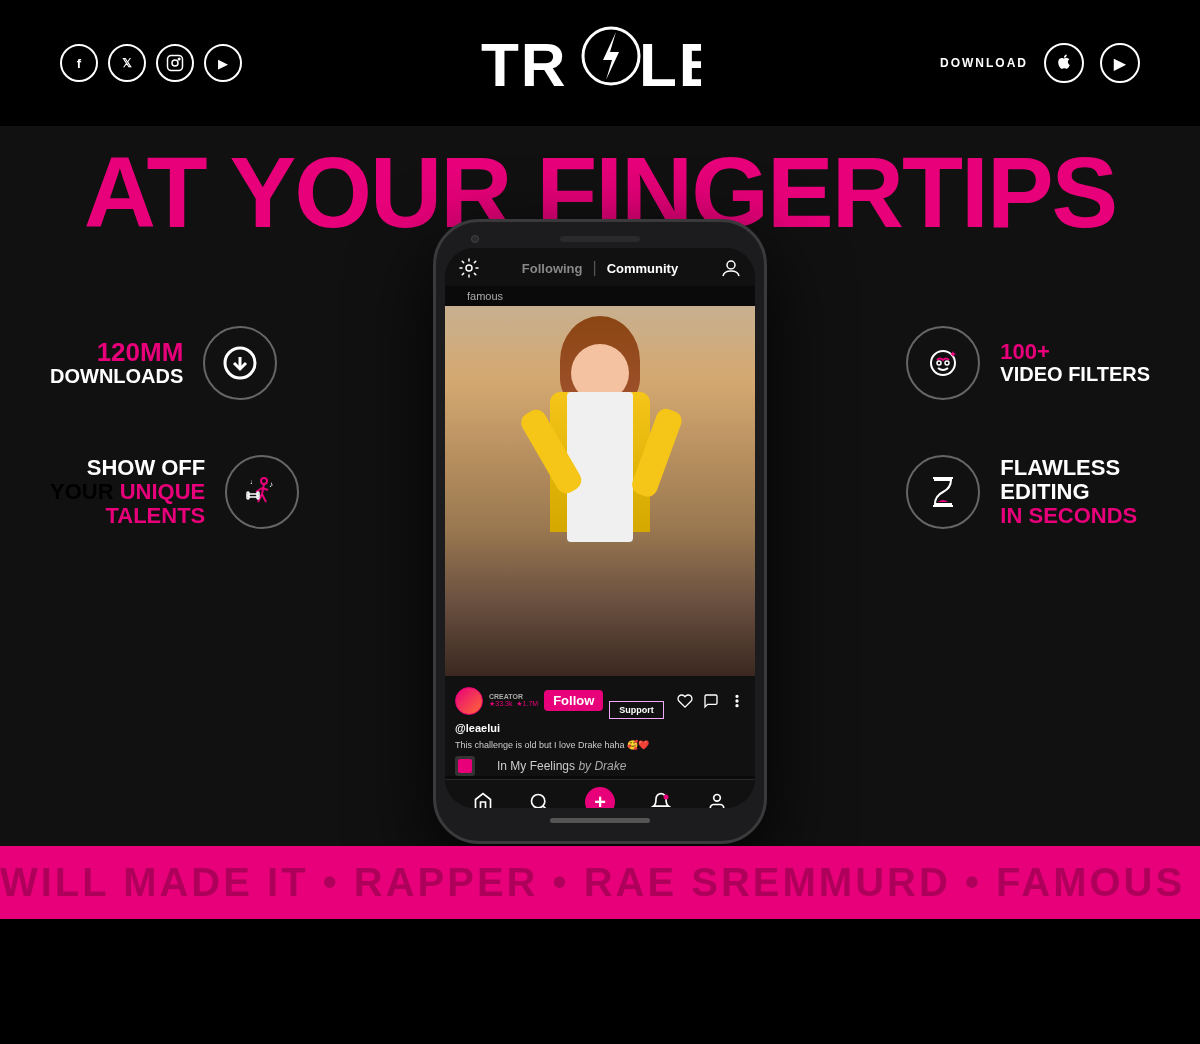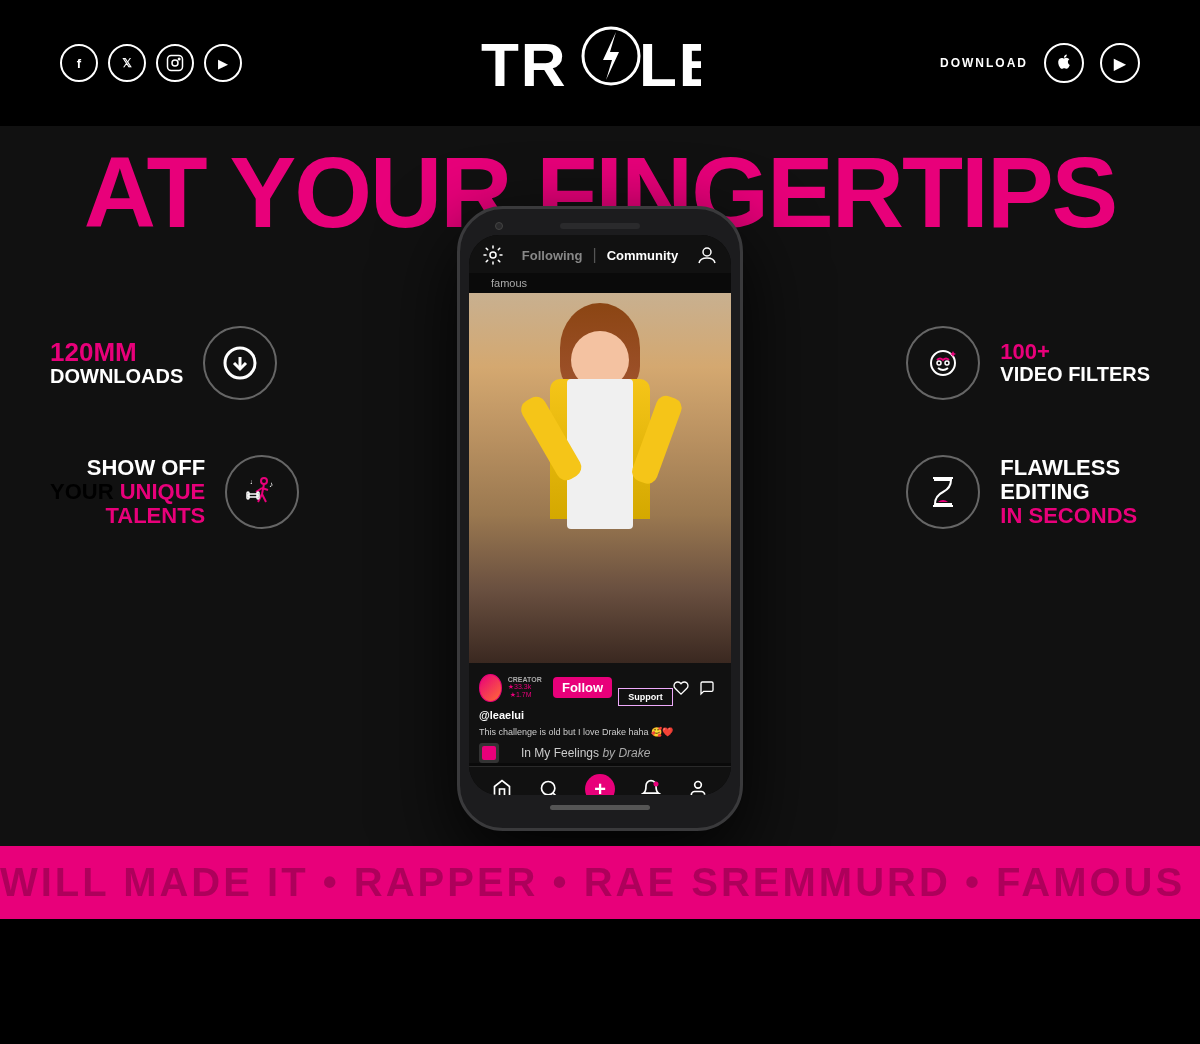--- a/index.html
+++ b/index.html
@@ -68,21 +68,21 @@
   </div>
 </div>
 
 <div style="background:#111;position:relative;min-height:720px;overflow:hidden;">
 
   <div style="text-align:center;font-size:100px;font-weight:900;color:#e8007a;letter-spacing:-2px;line-height:1;padding-top:16px;font-family:'Arial Black',Arial,sans-serif;text-transform:uppercase;">AT YOUR FINGERTIPS</div>
 
   <div style="position:absolute;top:200px;left:50px;display:flex;flex-direction:column;gap:55px;z-index:5;">
 
     <div style="display:flex;align-items:center;gap:20px;">
-      <div style="">
+      <div style="text-align:right;">
         <div style="color:#e8007a;font-size:26px;font-weight:900;font-family:'Arial Black',Arial;line-height:1;">120MM</div>
         <div style="color:#fff;font-size:20px;font-weight:900;font-family:'Arial Black',Arial;text-transform:uppercase;">DOWNLOADS</div>
       </div>
       <div style="width:74px;height:74px;border:2px solid #666;border-radius:50%;display:flex;align-items:center;justify-content:center;">
         <svg width="36" height="36" viewBox="0 0 24 24" fill="none" stroke="#fff" stroke-width="2">
           <circle cx="12" cy="12" r="10"></circle>
           <polyline points="8,12 12,16 16,12"></polyline>
           <line x1="12" y1="8" x2="12" y2="16"></line>
         </svg>
       </div>
@@ -146,21 +146,21 @@
         </svg>
       </div>
       <div>
         <div style="color:#fff;font-size:22px;font-weight:900;font-family:'Arial Black',Arial;text-transform:uppercase;line-height:1.1;">FLAWLESS</div>
         <div style="color:#fff;font-size:22px;font-weight:900;font-family:'Arial Black',Arial;text-transform:uppercase;line-height:1.1;">EDITING</div>
         <div style="color:#e8007a;font-size:22px;font-weight:900;font-family:'Arial Black',Arial;text-transform:uppercase;line-height:1.1;">IN SECONDS</div>
       </div>
     </div>
   </div>
 
-  <div style="position:absolute;left:50%;transform:translateX(-50%);top:80px;z-index:10;width:286px;">
+  <div style="position:absolute;left:50%;transform:translateX(-50%);top:93px;z-index:10;width:334px;">
     <div style="background:#1c1c1e;border-radius:46px;padding:14px 9px 18px 9px;border:3px solid #3a3a3c;box-shadow:0 30px 80px rgba(0,0,0,0.9);">
 
       <div style="display:flex;justify-content:center;align-items:center;margin-bottom:6px;position:relative;">
         <div style="width:8px;height:8px;background:#2a2a2c;border-radius:50%;border:1px solid #444;position:absolute;left:26px;"></div>
         <div style="width:80px;height:6px;background:#2a2a2c;border-radius:3px;"></div>
       </div>
 
       <div style="background:#0a0a0a;border-radius:30px;overflow:hidden;height:560px;">
 
         <div style="display:flex;align-items:center;justify-content:space-between;padding:10px 14px 8px;background:#111;">

